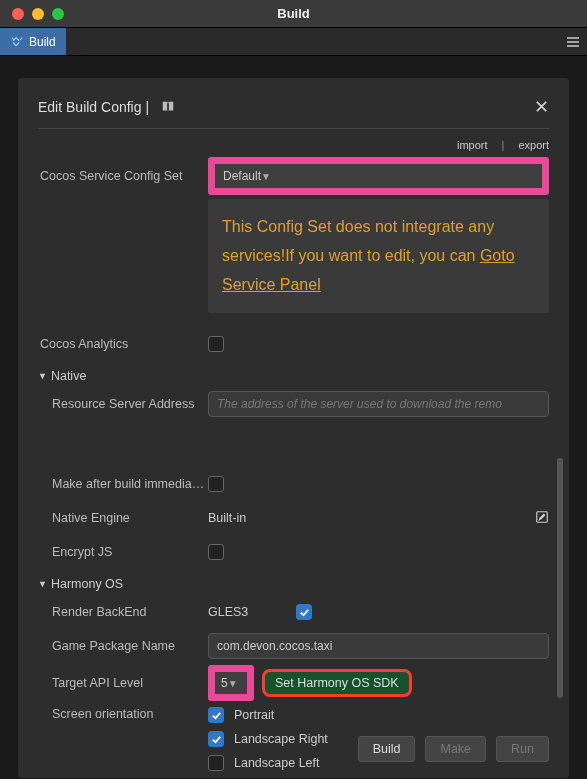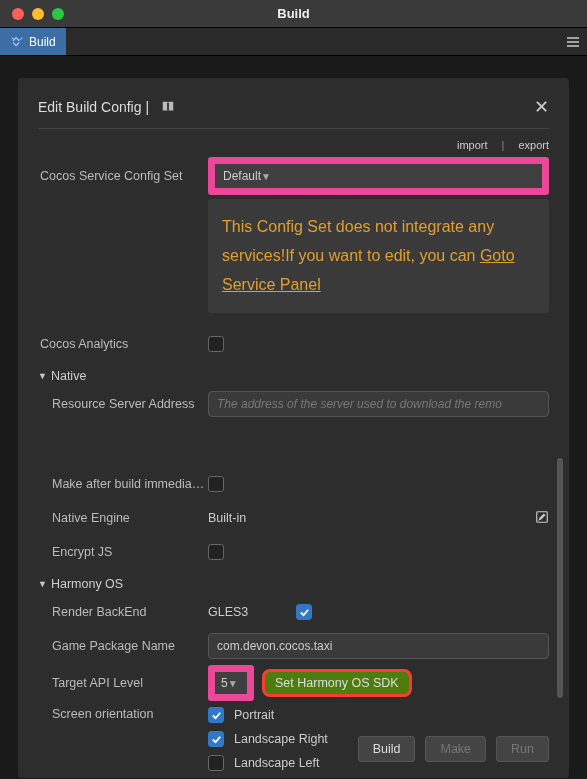--- a/index.html
+++ b/index.html
@@ -173,21 +173,21 @@
   .static-text { color: #ccc; font-size: 12.5px; }
   .edit-icon {
     margin-left: auto;
     cursor: pointer;
     color: #ccc;
   }
   .highlight-btn {
     border: 3px solid #ff3b30;
     border-radius: 8px;
     padding: 4px 10px;
-    background: #4d7c0f;
+    background: #14532d;
     color: #ddd;
     cursor: pointer;
     font-size: 12.5px;
   }
   .orientation-group {
     display: flex;
     flex-direction: column;
     gap: 8px;
     padding-top: 2px;
   }

